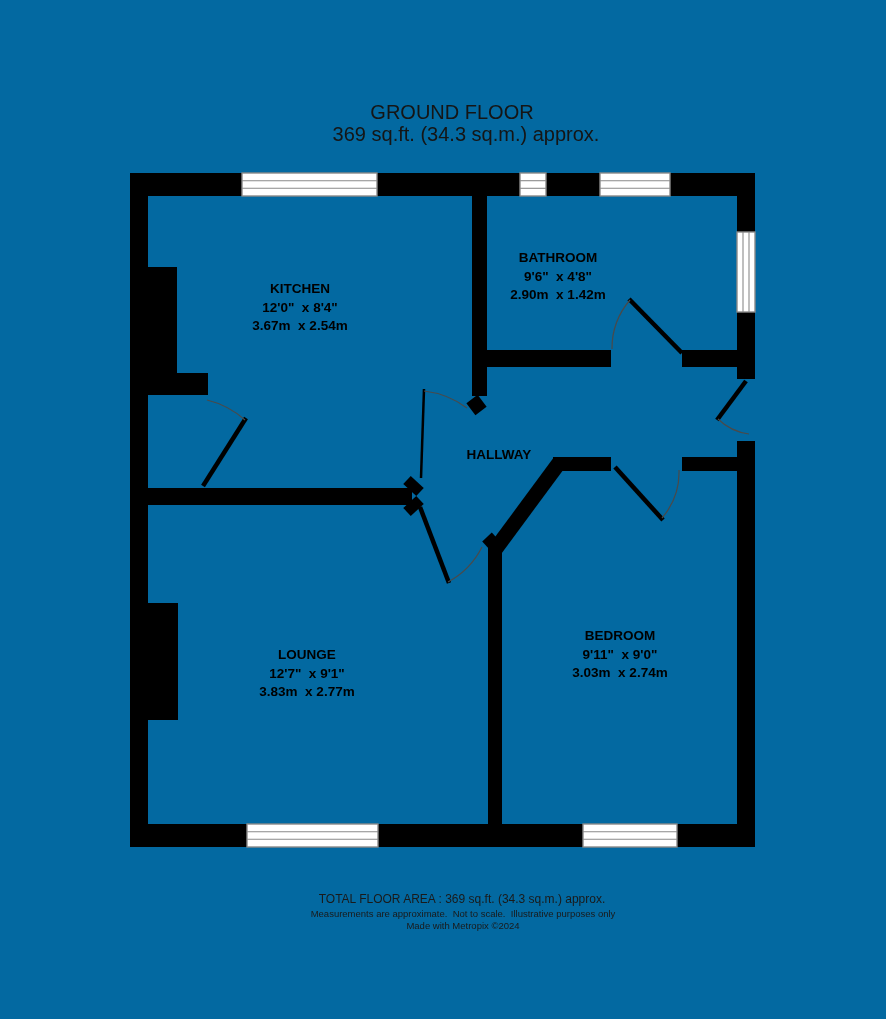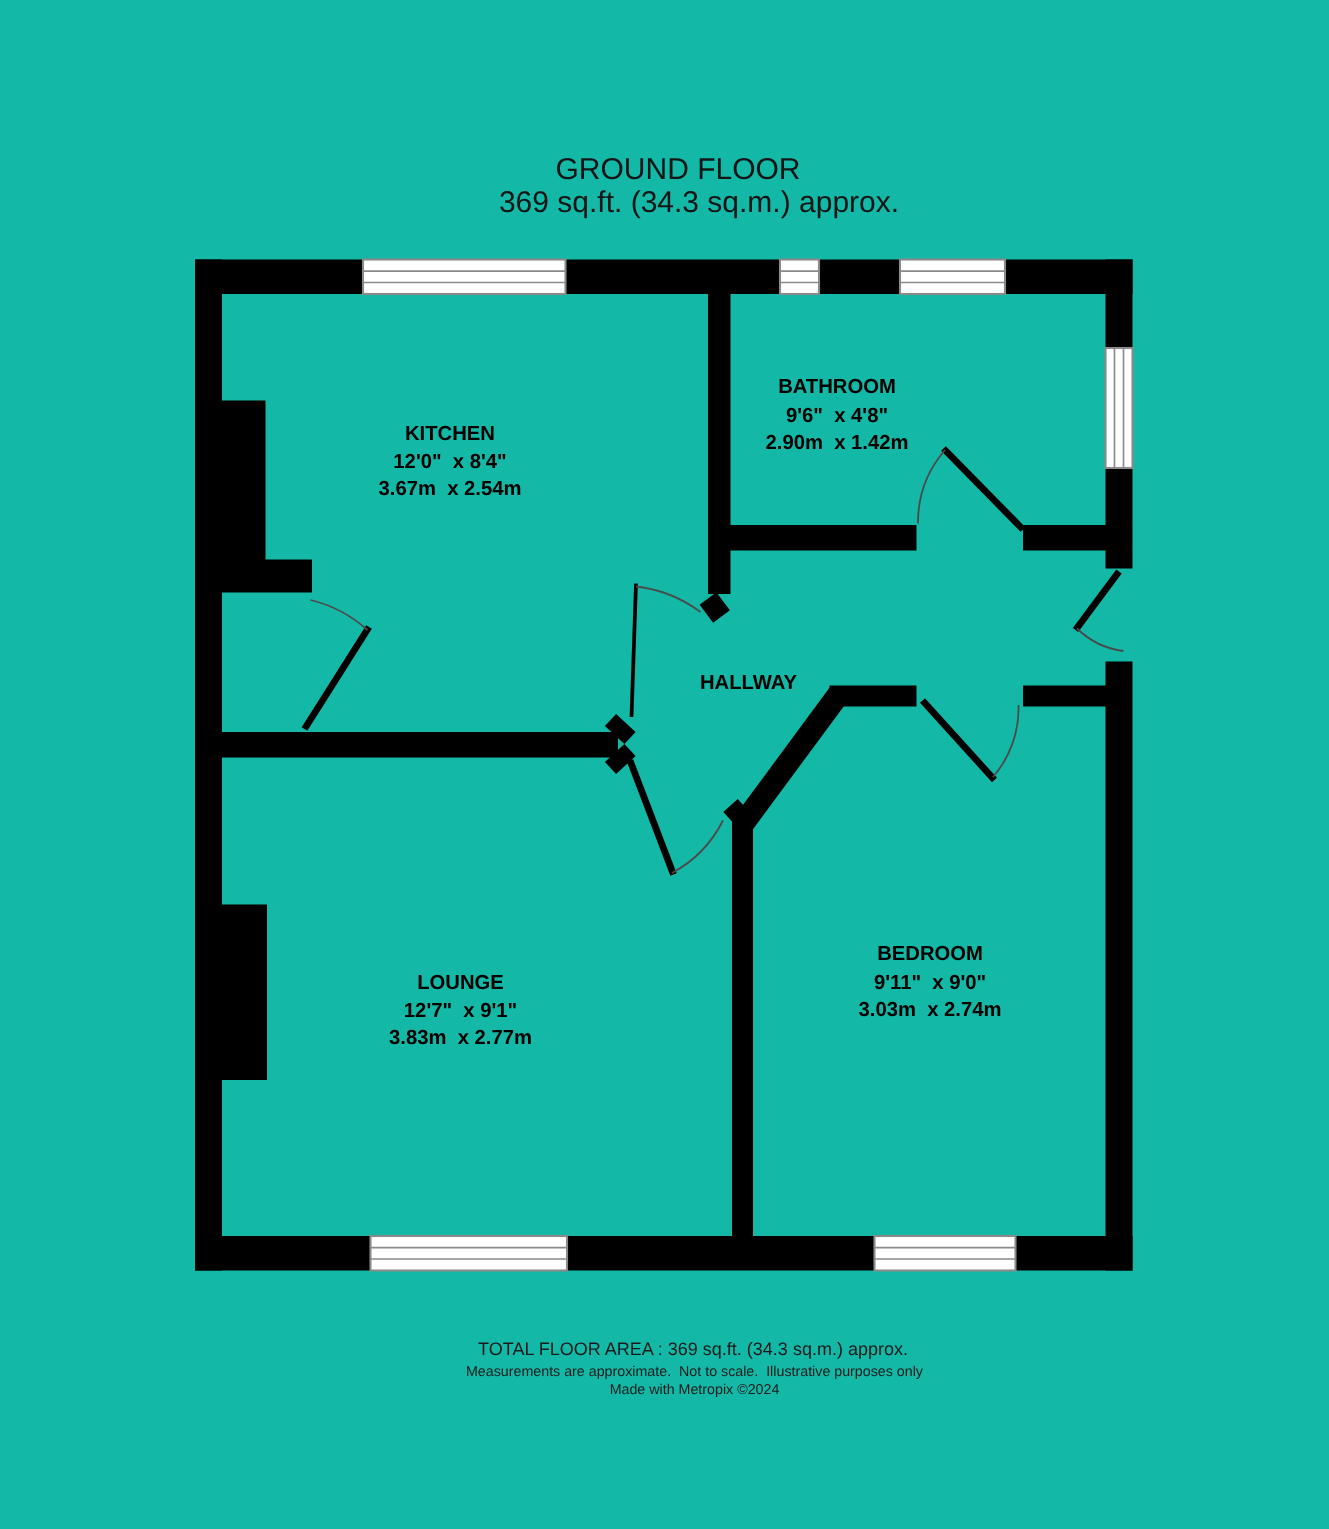--- a/index.html
+++ b/index.html
@@ -1,16 +1,16 @@
 <!DOCTYPE html>
 <html><head>
 <meta charset="utf-8">
 <style>
   html,body{margin:0;padding:0;background:#ffffff;}
-  .page{width:886px;height:1019px;background:#14b8a6;position:relative;overflow:hidden;}
+  .page{width:886px;height:1019px;background:#0369a1;position:relative;overflow:hidden;}
   svg{display:block;}
   text{font-family:"Liberation Sans", sans-serif;}
   .t-title{font-size:20px;fill:#151515;text-anchor:middle;}
   .t-room{font-size:13.5px;font-weight:bold;fill:#000;text-anchor:middle;}
   .t-foot1{font-size:12px;fill:#1a1a1a;text-anchor:middle;}
   .t-foot2{font-size:9.5px;fill:#1a1a1a;text-anchor:middle;}
   .wall{fill:#000;}
   .wline{stroke:#000;}
   .win{fill:#fff;stroke:#8a8a8a;stroke-width:1.4;}
   .winline{stroke:#8a8a8a;stroke-width:1.1;}

